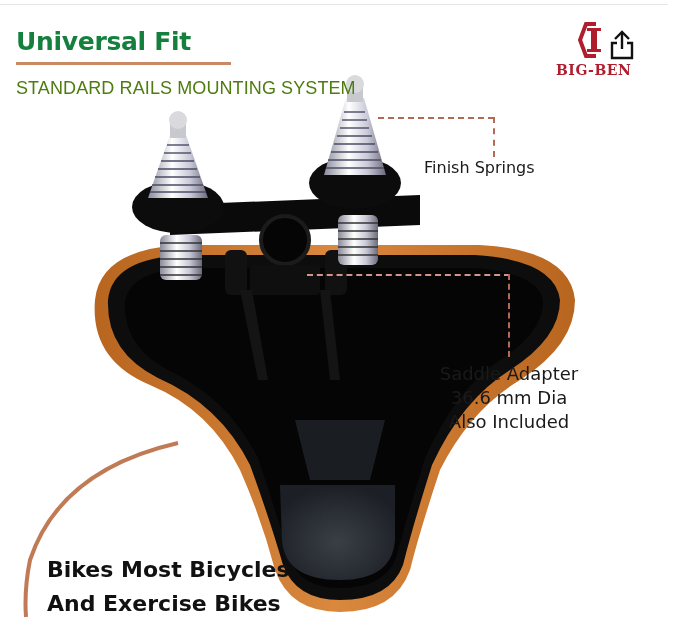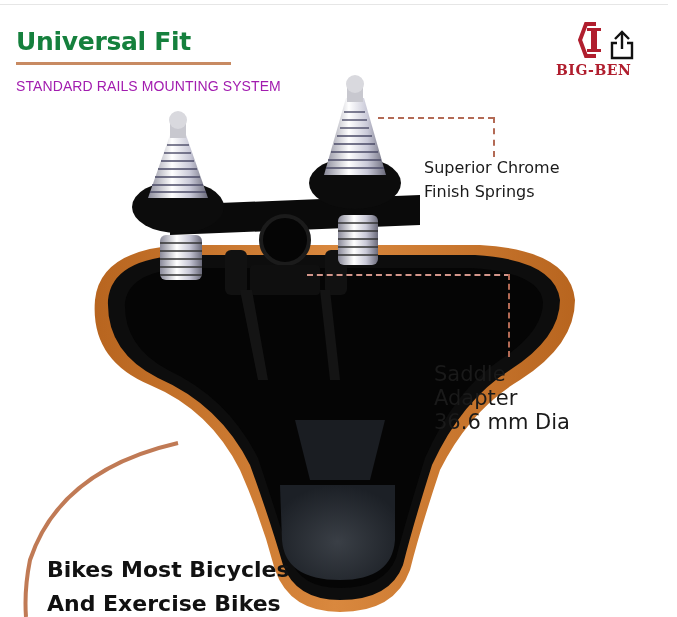--- a/index.html
+++ b/index.html
@@ -1,27 +1,27 @@
 <!DOCTYPE html>
 <html><head>
   <meta charset="utf-8">
   <style>
     html, body { margin: 0; padding: 0; background: #ffffff; }
     body { width: 677px; height: 617px; position: relative; overflow: hidden; font-family: "DejaVu Sans", sans-serif; }
     .top-rule { position: absolute; left: 0; top: 4px; width: 668px; height: 1px; background: #e6e6e6; }
     .title { position: absolute; left: 16px; top: 27px; font-size: 25px; font-weight: 600; color: #15803d; letter-spacing: -0.3px; }
     .title-underline { position: absolute; left: 16px; top: 62px; width: 215px; height: 3px; background: #c88a62; }
-    .subtitle { position: absolute; left: 16px; top: 78px; font-family: "Liberation Sans", sans-serif; font-size: 14px; color: #a21caf; letter-spacing: 0.1px; }
+    .subtitle { position: absolute; left: 16px; top: 78px; font-family: "Liberation Sans", sans-serif; font-size: 18px; color: #4d7c0f; letter-spacing: 0.1px; }
     .brand { position: absolute; left: 554px; top: 22px; width: 90px; height: 60px; text-decoration: underline; }
     .brand-mark { position: absolute; left: 24px; top: 0; }
     .brand-text { position: absolute; left: 2px; top: 40px; font-family: "DejaVu Serif", serif; font-weight: bold; font-size: 14px; color: #b01e2e; letter-spacing: 0.5px; }
     .share { position: absolute; left: 607px; top: 29px; width: 30px; height: 32px; cursor: pointer; }
     .callout { position: absolute; font-family: "DejaVu Sans", sans-serif; color: #1a1a1a; }
     .callout-springs { left: 424px; top: 156px; font-size: 16px; line-height: 24px; }
-    .callout-adapter { left: 434px; top: 362px; font-size: 21px; line-height: 24px; width: 150px; }
+    .callout-adapter { left: 434px; top: 362px; font-size: 18px; line-height: 24px; text-align: center; width: 150px; }
     .callout-fits { left: 47px; top: 553px; font-size: 22px; line-height: 34px; font-weight: 600; color: #111; }
     .leader { position: absolute; border-color: #b36a55; }
     .leader-h1 { left: 378px; top: 117px; width: 116px; height: 0; border-top: 2px dashed #b36a55; }
     .leader-v1 { left: 493px; top: 117px; width: 0; height: 40px; border-left: 2px dashed #b36a55; }
     .leader-h2 { left: 307px; top: 274px; width: 203px; height: 0; border-top: 2px dashed #d2958a; }
     .leader-v2 { left: 508px; top: 274px; width: 0; height: 83px; border-left: 2px dashed #b36a55; }
     .arc { position: absolute; left: 0; top: 0; }
     .saddle { position: absolute; left: 0; top: 0; }
   </style>
 </head>
@@ -140,25 +140,25 @@
 
 <div class="share">
   <svg width="30" height="32" viewBox="0 0 30 32">
     <path d="M 15 3 L 15 20" stroke="#111" stroke-width="2.4" fill="none"></path>
     <path d="M 8 10 L 15 3 L 22 10" stroke="#111" stroke-width="2.4" fill="none"></path>
     <path d="M 10 14 L 5 14 L 5 29 L 25 29 L 25 14 L 20 14" stroke="#111" stroke-width="2.4" fill="none"></path>
   </svg>
 </div>
 
 <div class="callout callout-springs">
-  <div>Superior Chrome</div>
   <div>Finish Springs</div>
 </div>
 
 <div class="callout callout-adapter">
   <div>Saddle Adapter</div>
   <div>36.6 mm Dia</div>
+  <div>Also Included</div>
 </div>
 
 <div class="callout callout-fits">
   <div>Bikes Most Bicycles</div>
   <div>And Exercise Bikes</div>
 </div>
 
 </body></html>

